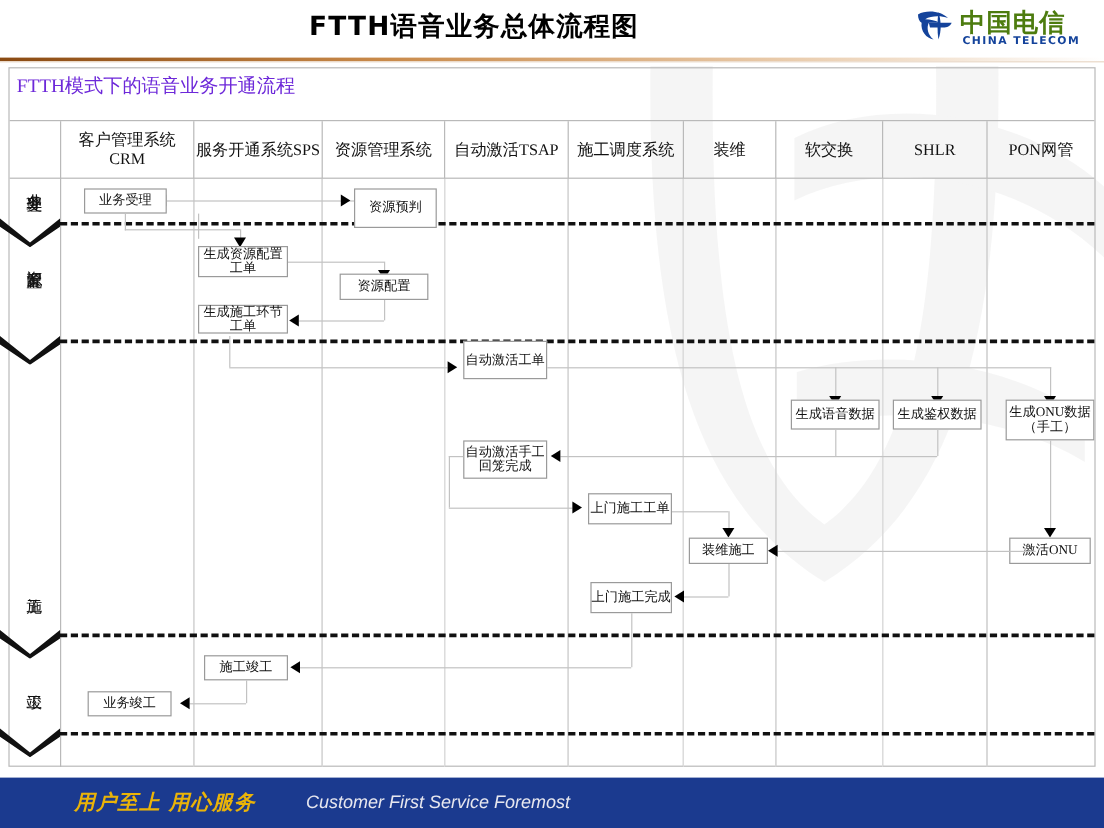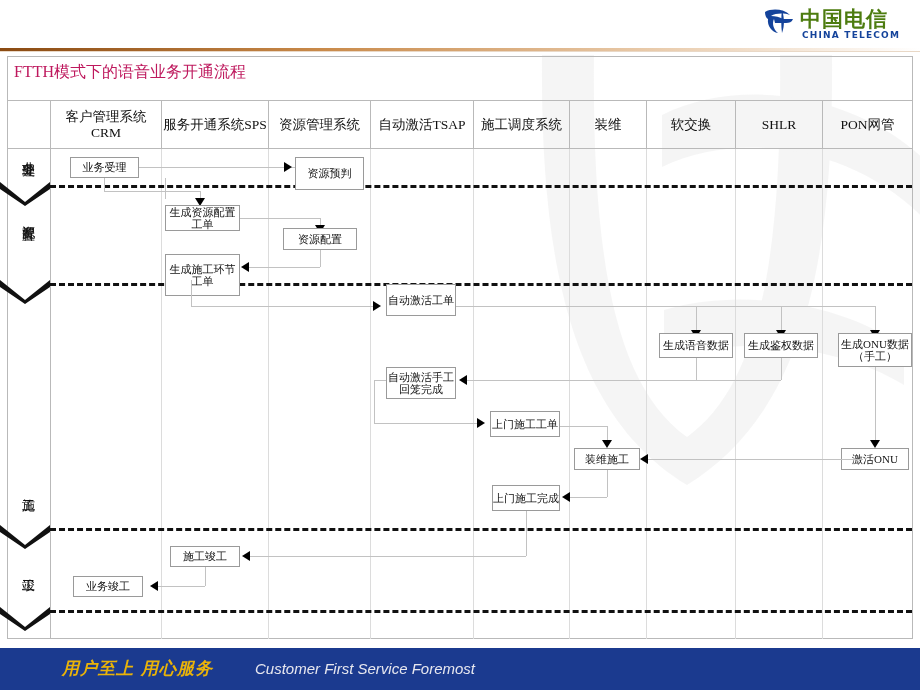--- a/index.html
+++ b/index.html
@@ -27,21 +27,21 @@
   .header-rule{position:absolute;left:0;top:48px;width:920px;height:3px;
      background:linear-gradient(to right,#8a4a12 0%,#c98a4a 35%,#e8c9a8 70%,#ffffff 100%);}
   .header-rule2{position:absolute;left:0;top:51px;width:920px;height:1px;background:#e9d8c6;}
 
   
   .wm{position:absolute;left:512px;top:55px;width:420px;height:600px;opacity:.5;}
 
   
   .panel{position:absolute;left:7px;top:56px;width:906px;height:583px;
      border:1px solid #b9b9b9;background:transparent;box-sizing:border-box;}
-  .panel-title{position:absolute;left:14px;top:62px;font-size:16px;color:#be185d;
+  .panel-title{position:absolute;left:14px;top:62px;font-size:16px;color:#6d28d9;
      font-family:"Liberation Serif","DejaVu Serif",serif;}
   .title-underline{position:absolute;left:8px;top:100px;width:904px;height:1px;background:#b9b9b9;}
 
   
   .col-sep{position:absolute;top:101px;width:1px;background:#b9b9b9;}
   .col-sep.full{height:538px;}
   .hdr-bottom{position:absolute;left:8px;top:148px;width:904px;height:1px;background:#b9b9b9;}
   .colhdr{position:absolute;top:103px;height:44px;display:flex;align-items:center;
      justify-content:center;text-align:center;font-size:13.5px;line-height:1.22;color:#111;
      font-family:"Liberation Serif","DejaVu Serif",serif;}
@@ -82,20 +82,21 @@
   .footer-org{position:absolute;right:0;top:0;width:277px;height:42px;background:#e8491b;
      display:flex;align-items:center;justify-content:center;color:#fff;font-size:14px;font-weight:bold;
      font-family:"DejaVu Sans","Liberation Sans",sans-serif;letter-spacing:.5px;}
 </style>
 </head>
 <body>
 
 <div id="slide">
 
   <div class="header">
+    <div class="header-title">FTTH语音业务总体流程图</div>
     <div class="logo">
       <svg class="logo-mark" viewBox="0 0 34 32">
         <path d="M3 5 C10 1, 22 2, 28 8 C22 6, 14 6, 9 9 C13 9, 18 10, 21 12 L12 12 C10 16, 11 22, 16 26 C10 25, 5 19, 6 12 C4 11, 3 8, 3 5 Z" fill="#14439b"></path>
         <path d="M20 3 C22 9, 23 18, 20 26 C19 19, 19 10, 20 3 Z" fill="#14439b"></path>
         <path d="M12 12 L31 12 C30 15, 27 16, 24 16 L13 16 Z" fill="#14439b"></path>
       </svg>
       <div class="logo-cn">中国电信</div>
       <div class="logo-en">CHINA TELECOM</div>
     </div>
   </div>
@@ -185,21 +186,21 @@
   <div class="ln lnh" style="left:240px;top:218px;width:80px"></div>
   <div class="ln lnv" style="left:320px;top:218px;height:9px"></div>
   <div class="arr arr-d" style="left:315px;top:225px"></div>
 
   <div class="node" style="left:283px;top:228px;width:74px;height:22px">资源配置</div>
 
   <div class="ln lnv" style="left:320px;top:250px;height:17px"></div>
   <div class="ln lnh" style="left:249px;top:267px;width:71px"></div>
   <div class="arr arr-l" style="left:241px;top:262px"></div>
 
-  <div class="node" style="left:165px;top:254px;width:75px;height:42px">生成施工环节工单</div>
+  <div class="node" style="left:165px;top:254px;width:75px;height:24px">生成施工环节工单</div>
 
   <div class="ln lnv" style="left:191px;top:280px;height:26px"></div>
   <div class="ln lnh" style="left:191px;top:306px;width:182px"></div>
   <div class="arr arr-r" style="left:373px;top:301px"></div>
 
   <div class="node" style="left:386px;top:284px;width:70px;height:32px">自动激活工单</div>
 
   <div class="ln lnh" style="left:456px;top:306px;width:420px"></div>
   <div class="ln lnv" style="left:696px;top:306px;height:26px"></div>
   <div class="ln lnv" style="left:781px;top:306px;height:26px"></div>

